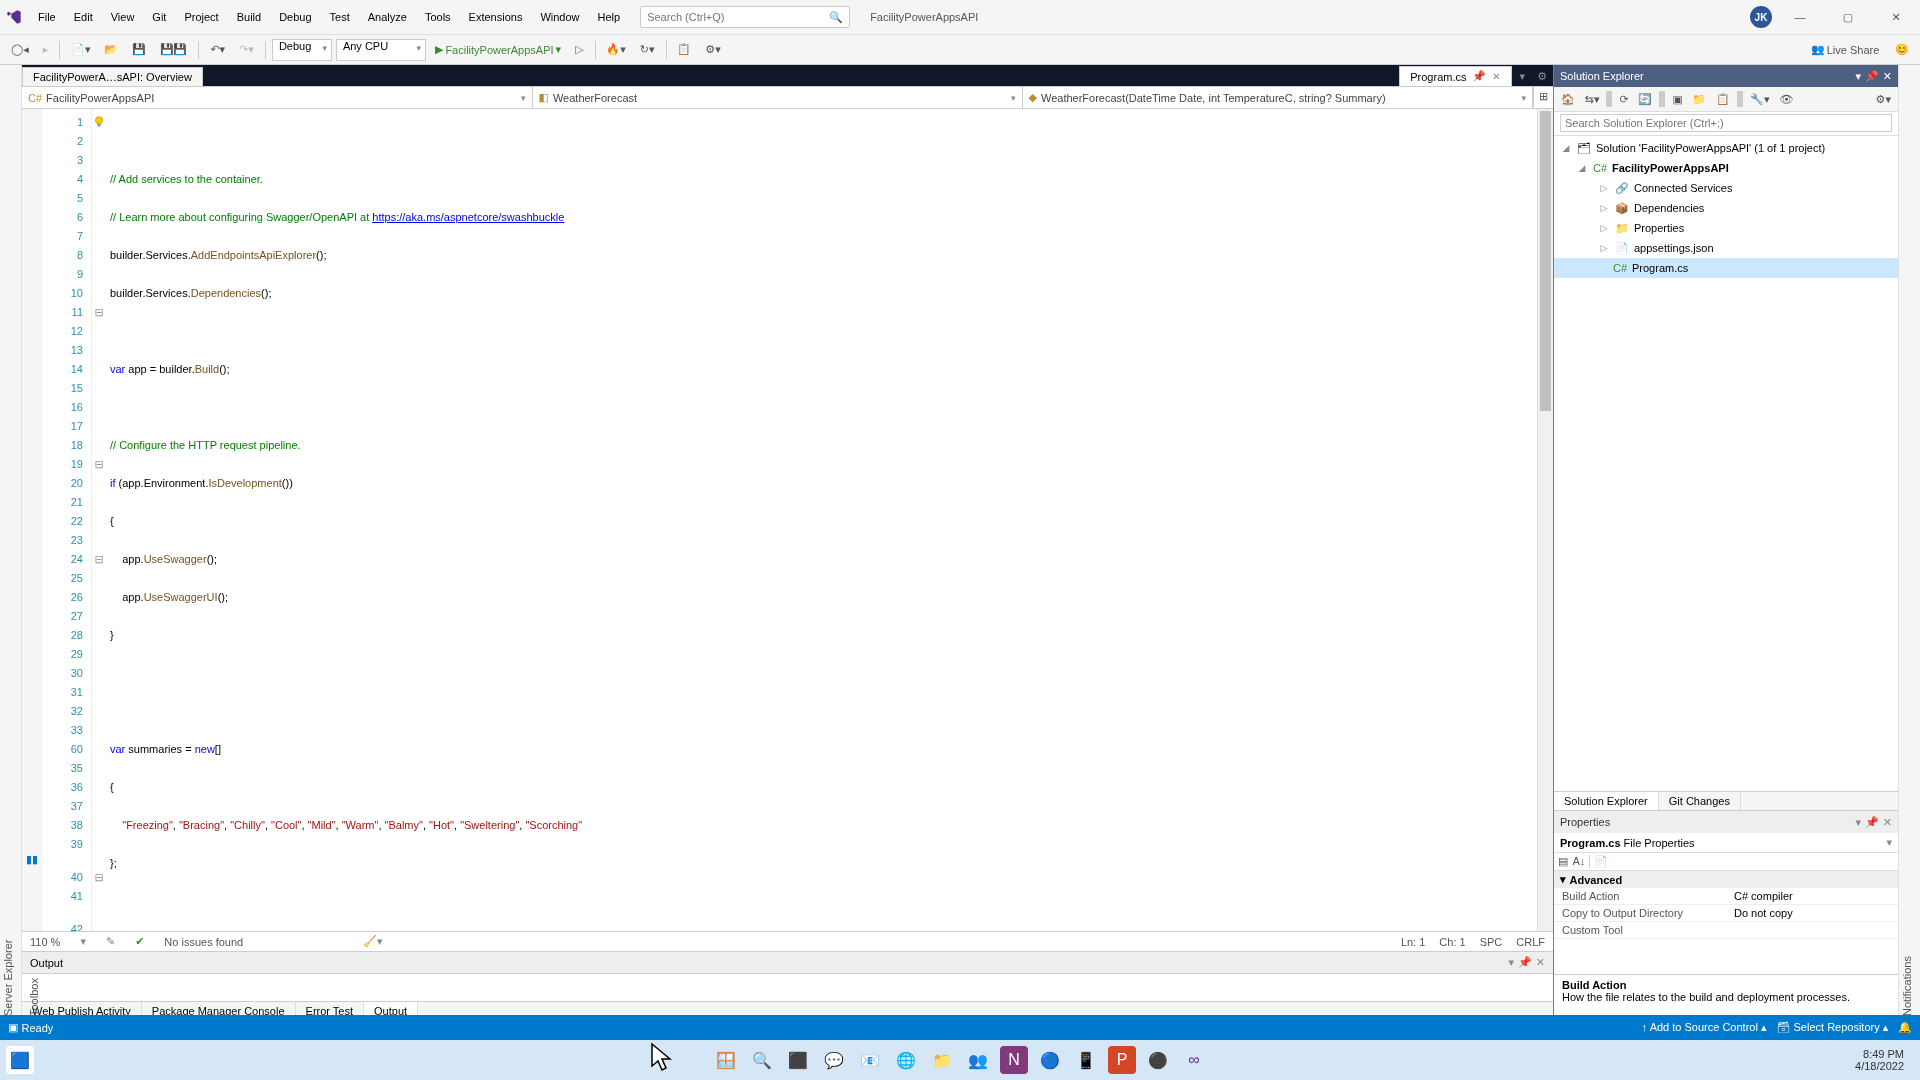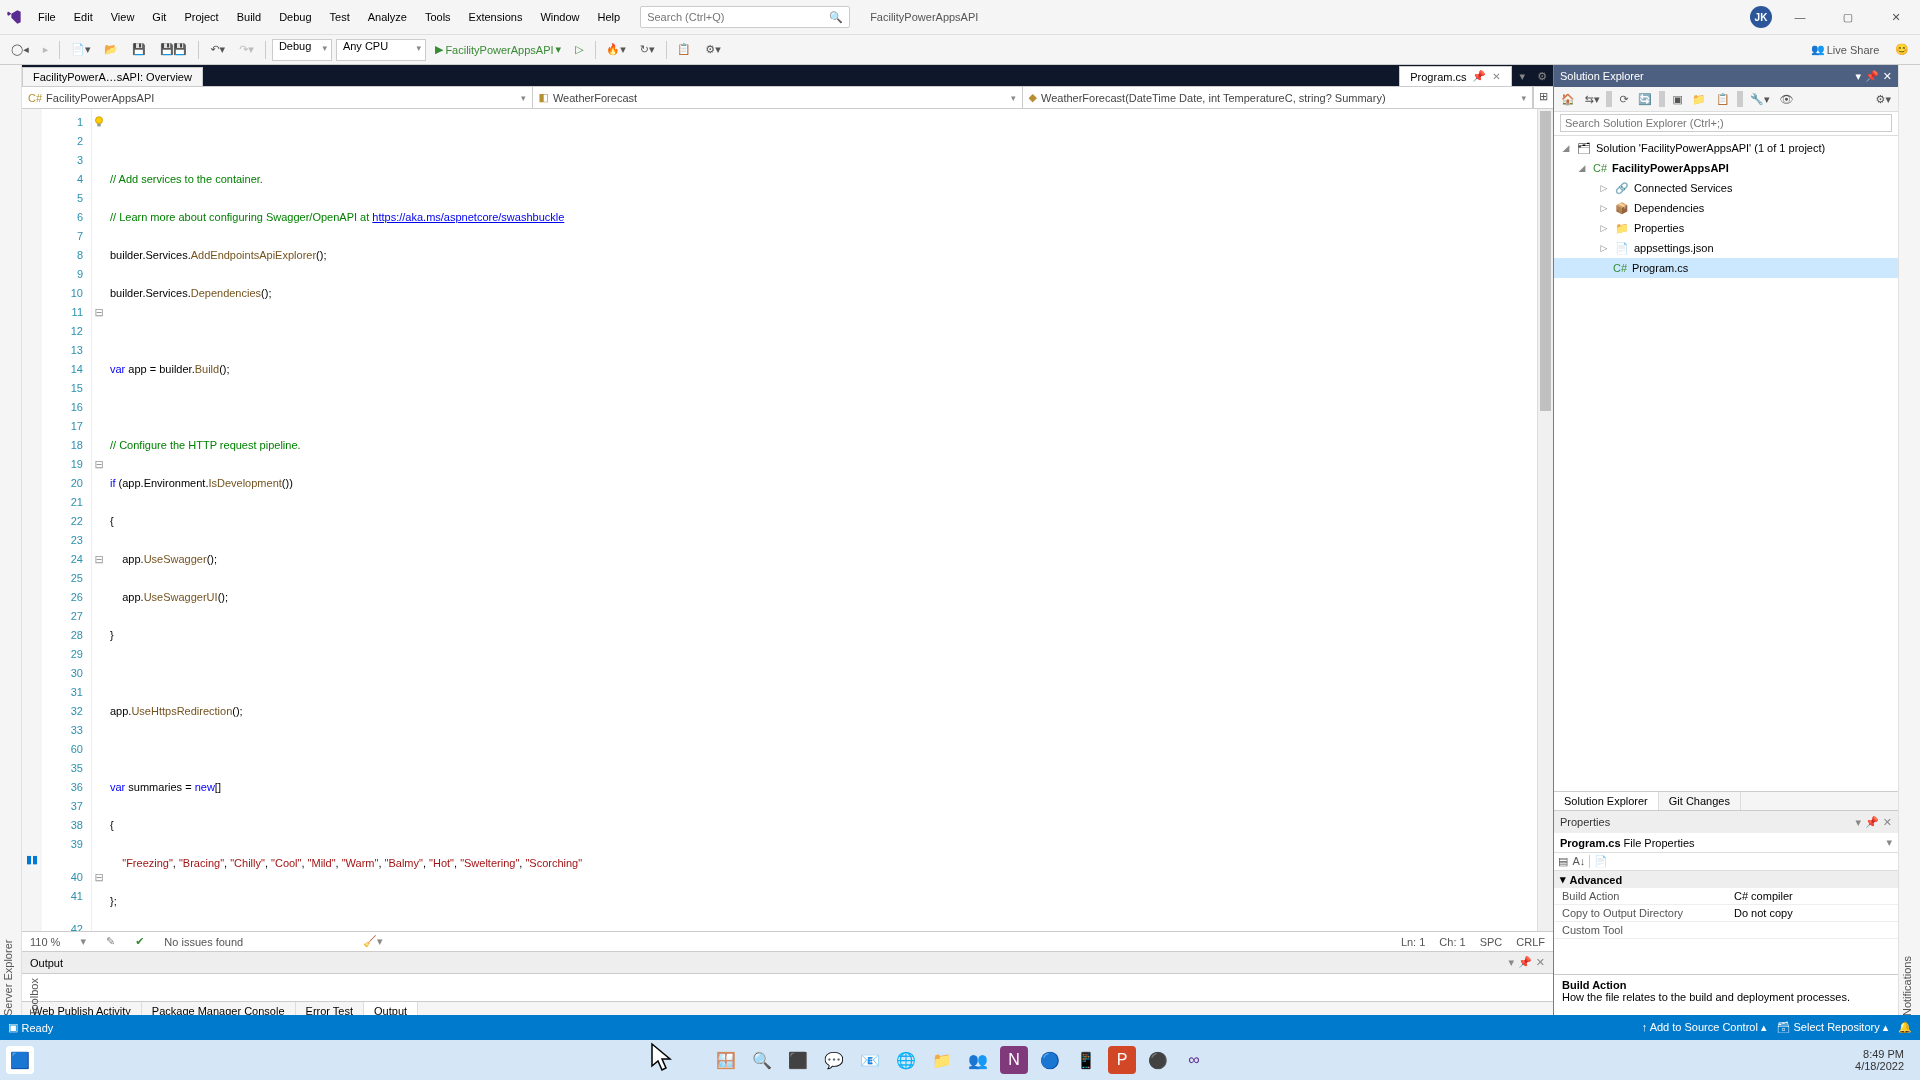--- a/index.html
+++ b/index.html
@@ -349,21 +349,20 @@
 <div class="line"></div>
 <div class="line"><span class="kw">var</span> app = builder.<span class="method">Build</span>();</div>
 <div class="line"></div>
 <div class="line"><span class="com">// Configure the HTTP request pipeline.</span></div>
 <div class="line"><span class="kw">if</span> (app.Environment.<span class="method">IsDevelopment</span>())</div>
 <div class="line">{</div>
 <div class="line">    app.<span class="method">UseSwagger</span>();</div>
 <div class="line">    app.<span class="method">UseSwaggerUI</span>();</div>
 <div class="line">}</div>
 <div class="line"></div>
-<div class="line">app.<span class="method">UseHttpsRedirection</span>();</div>
 <div class="line"></div>
 <div class="line"><span class="kw">var</span> summaries = <span class="kw">new</span>[]</div>
 <div class="line">{</div>
 <div class="line">    <span class="str">"Freezing"</span>, <span class="str">"Bracing"</span>, <span class="str">"Chilly"</span>, <span class="str">"Cool"</span>, <span class="str">"Mild"</span>, <span class="str">"Warm"</span>, <span class="str">"Balmy"</span>, <span class="str">"Hot"</span>, <span class="str">"Sweltering"</span>, <span class="str">"Scorching"</span></div>
 <div class="line">};</div>
 
 
 
 
 

